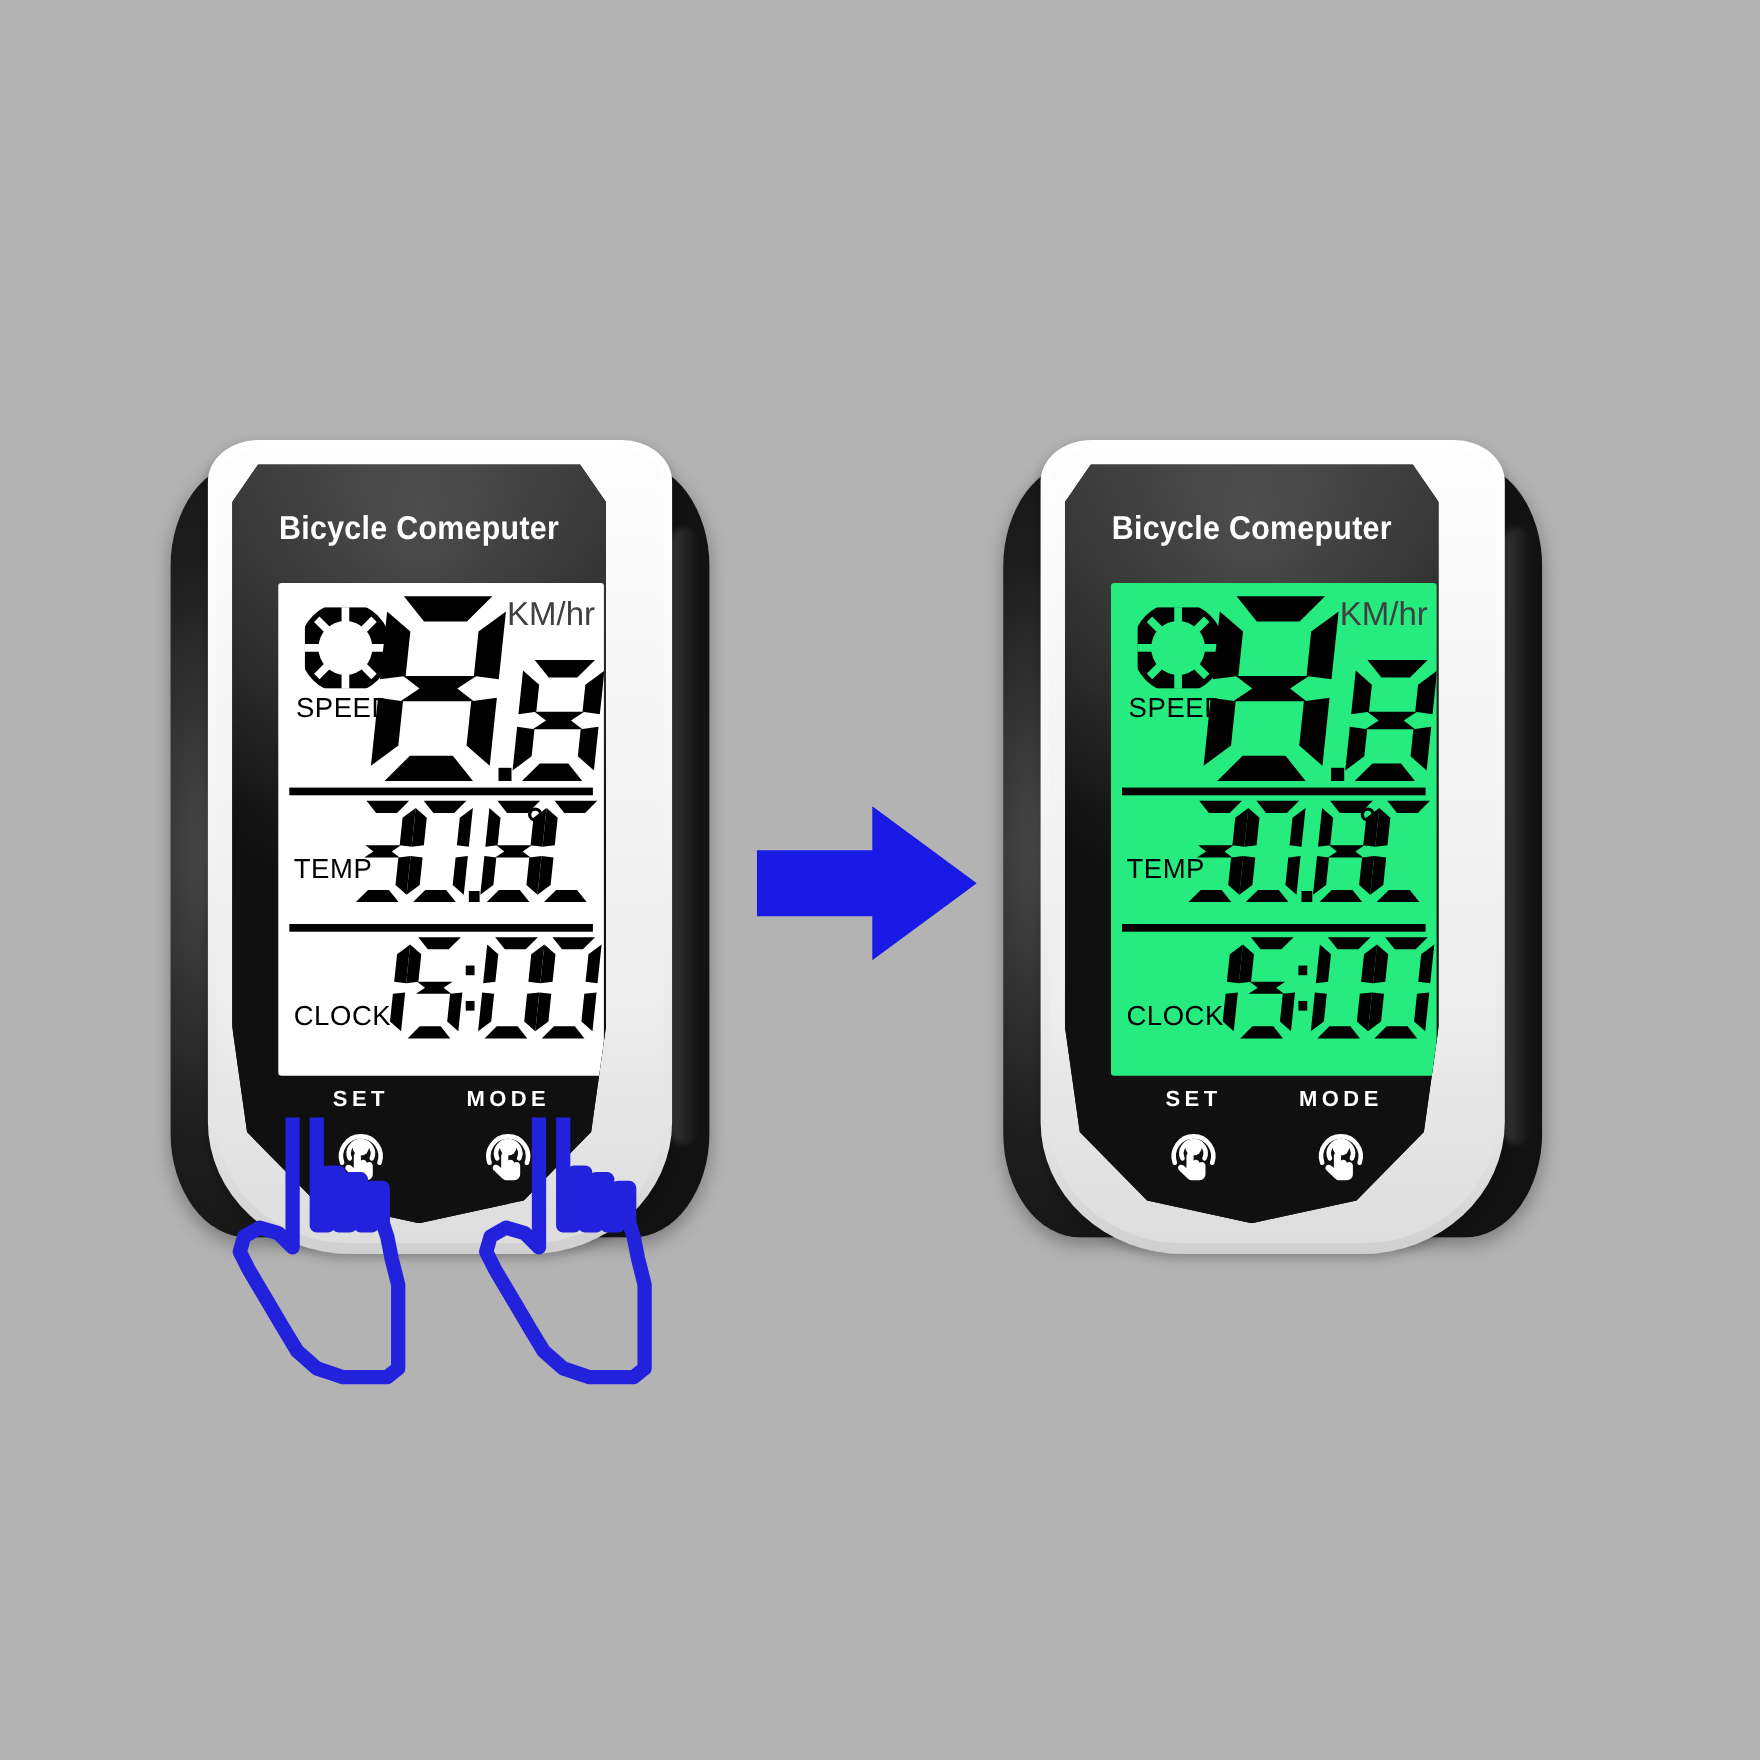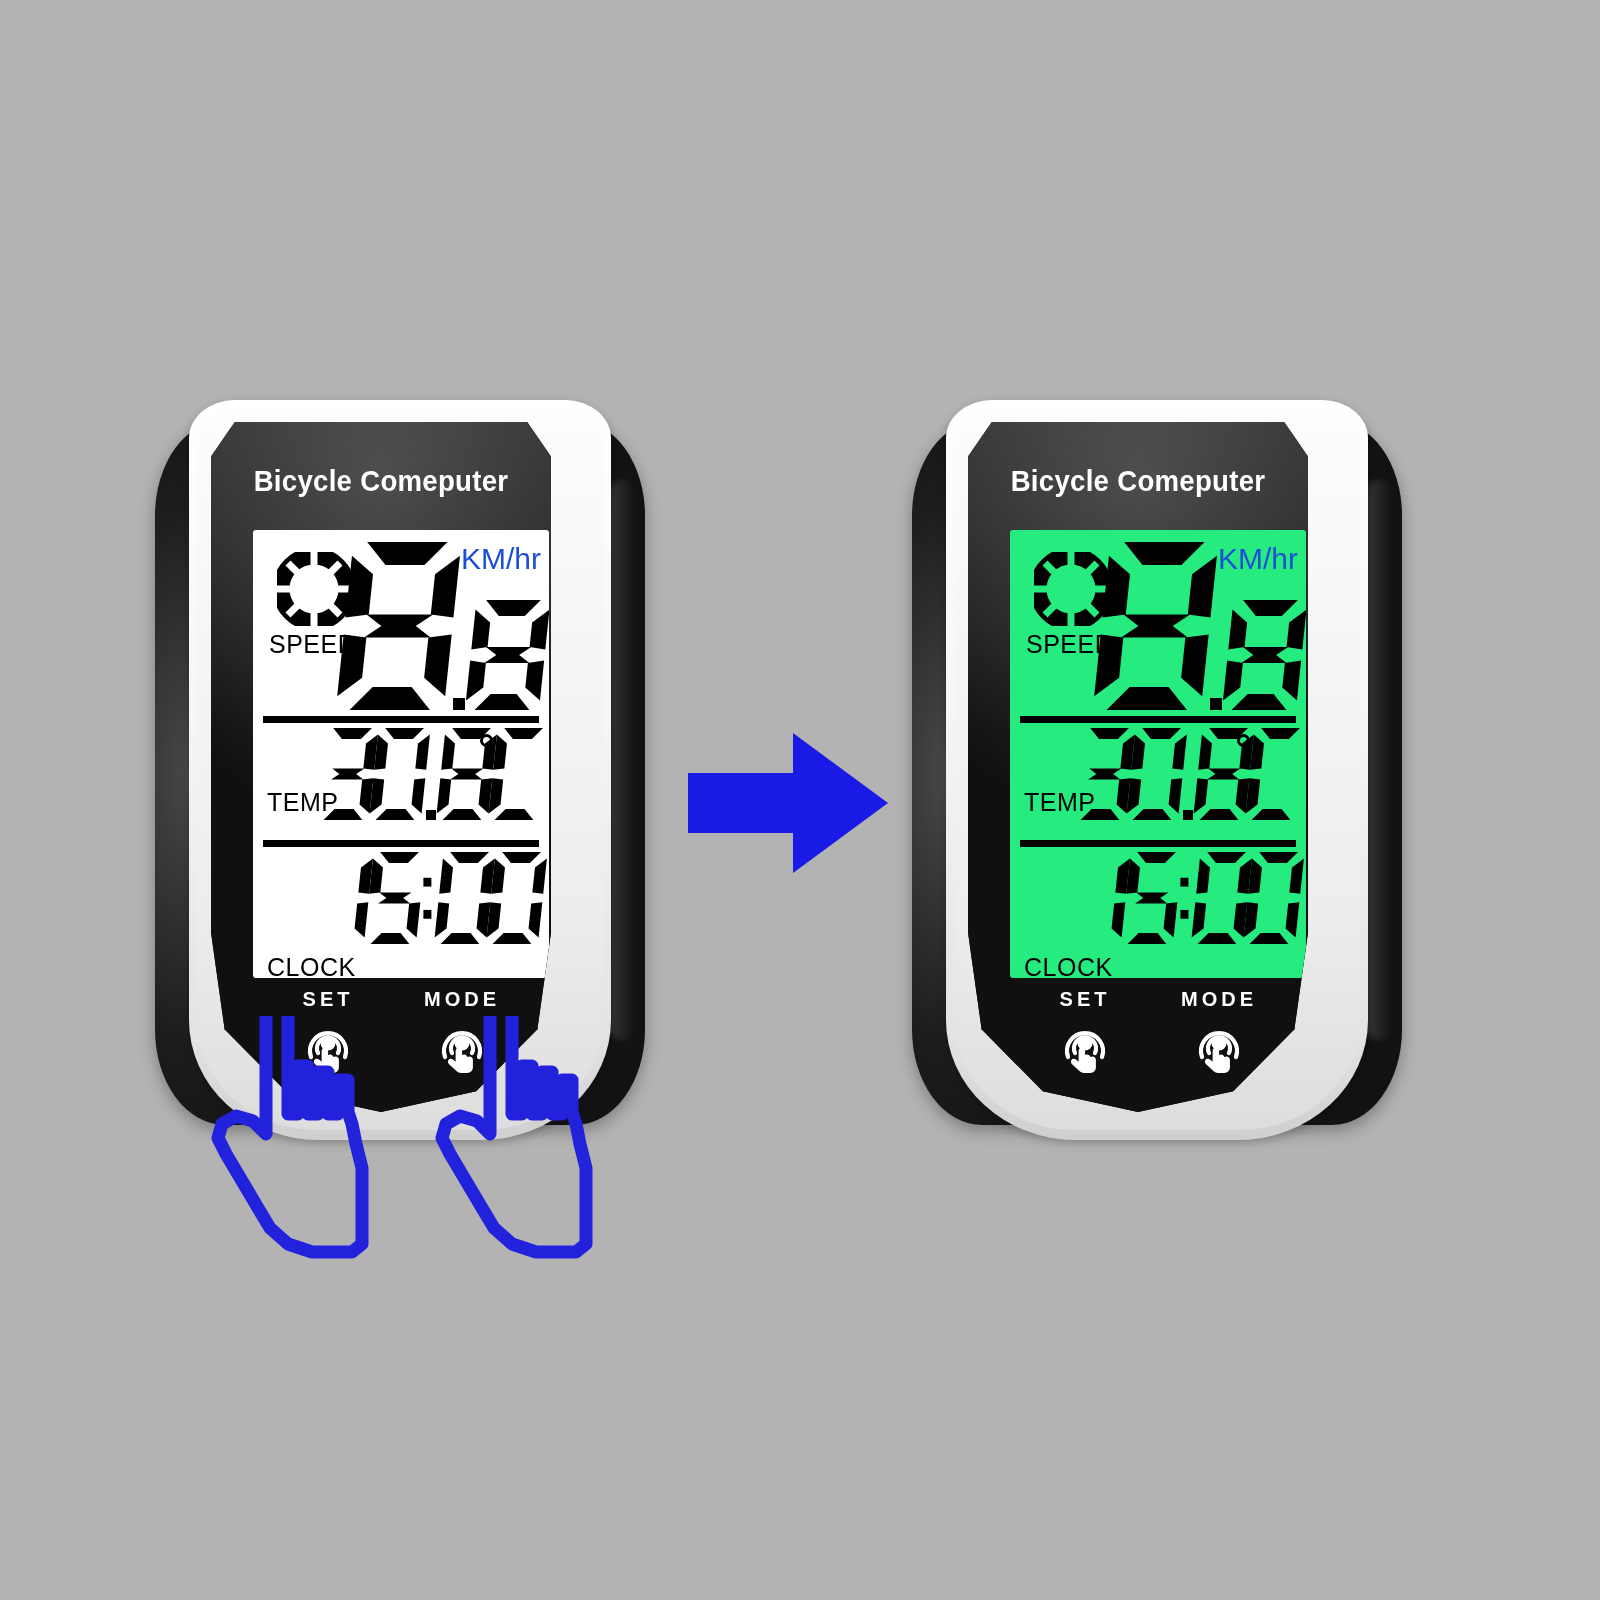--- a/index.html
+++ b/index.html
@@ -89,25 +89,25 @@
   
   .wheel{position:absolute;left:24px;top:22px;width:74px;height:74px;}
   .wheel svg{display:block;}
 
   .lbl{
     position:absolute;color:#000;
     font-family:"Liberation Sans", sans-serif;
     font-size:25px;letter-spacing:.5px;
   }
   .lbl-speed{left:16px;top:100px;}
-  .lbl-temp{left:14px;top:258px;}
-  .lbl-clock{left:14px;top:423px;text-align:right;}
+  .lbl-temp{left:14px;top:246px;}
+  .lbl-clock{left:14px;top:380px;text-align:right;}
 
   .unit{
-    position:absolute;color:#1d4ed8;
+    position:absolute;color:#404040;
     font-family:"Liberation Sans", sans-serif;
     font-size:30px;right:8px;top:12px;letter-spacing:0px;
   }
 
   
   .seg{position:relative;display:inline-block;vertical-align:bottom;}
   .seg svg{display:block;}
 
   .speed-val{position:absolute;right:4px;top:12px;display:flex;align-items:flex-end;}
   .temp-val{position:absolute;right:4px;top:198px;display:flex;align-items:flex-end;}

